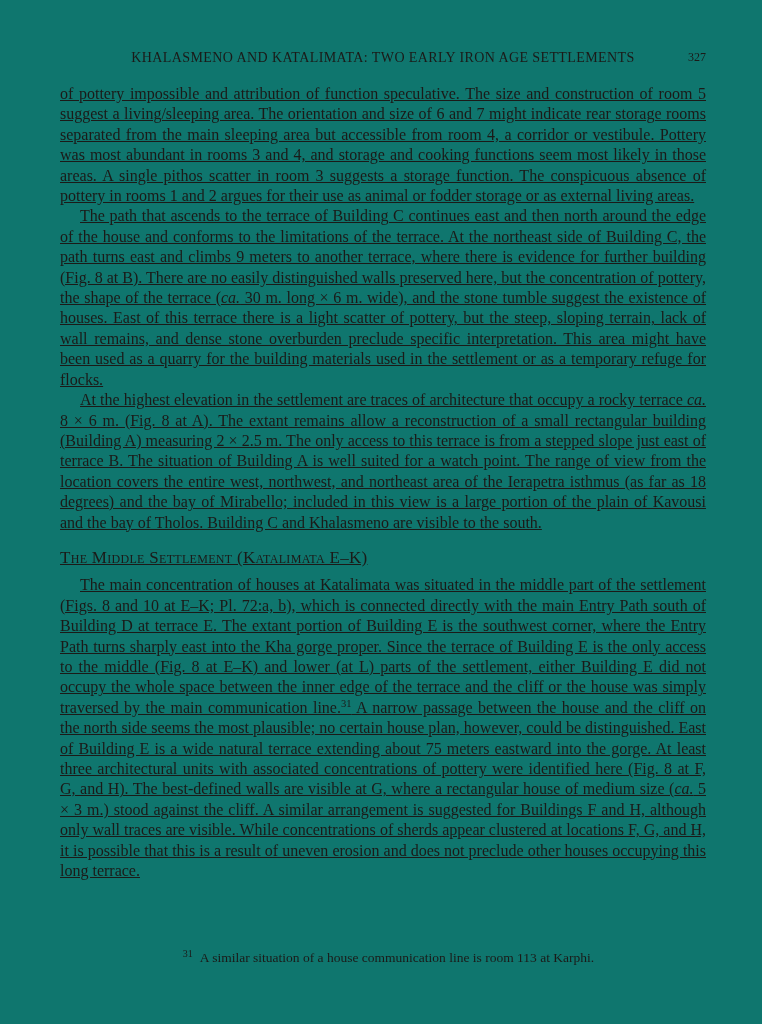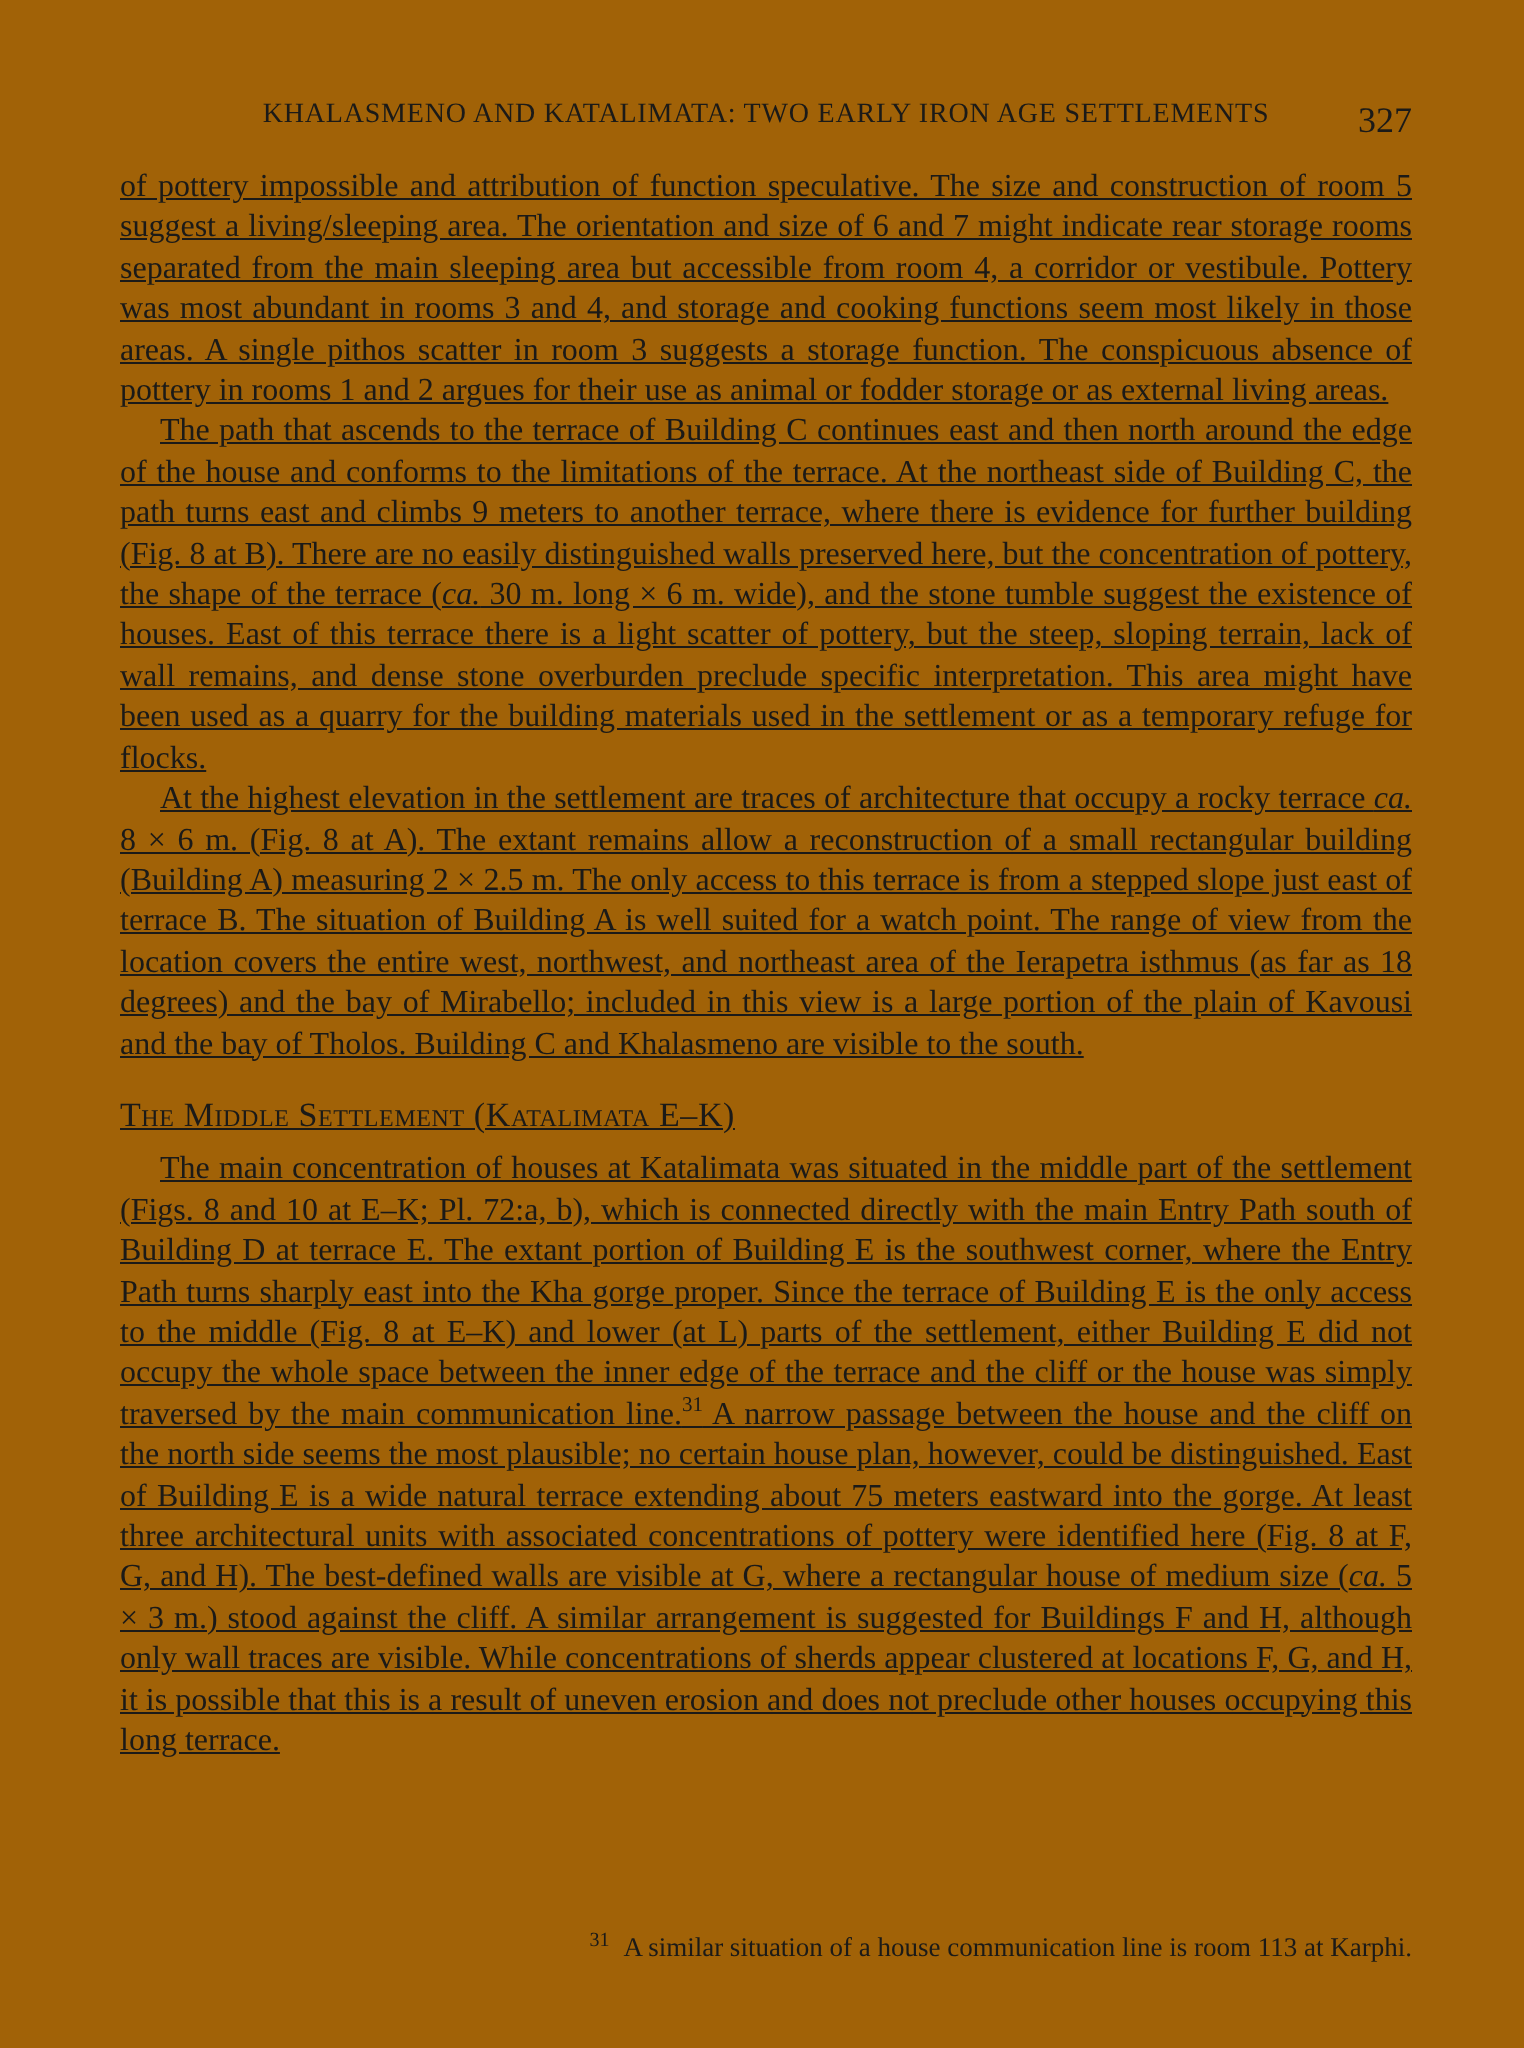--- a/index.html
+++ b/index.html
@@ -5,21 +5,21 @@
   html, body {
     margin: 0;
     padding: 0;
     background: #fdfdfc;
   }
   .page {
     position: relative;
     width: 762px;
     height: 1024px;
     box-sizing: border-box;
-    background: #a16207;
+    background: #0f766e;
     color: #1b1a18;
     font-family: "Liberation Serif", "DejaVu Serif", serif;
     padding: 50px 56px 0 60px;
     overflow: hidden;
   }
   .running-head {
     position: relative;
     height: 18px;
     margin-bottom: 16px;
   }
@@ -27,21 +27,21 @@
     display: block;
     text-align: center;
     font-size: 14px;
     letter-spacing: 0.4px;
     white-space: nowrap;
   }
   .head-page {
     position: absolute;
     right: 0;
     top: 0;
-    font-size: 18px;
+    font-size: 12px;
   }
   .body-text {
     font-size: 16px;
     line-height: 20.4px;
     text-align: justify;
     text-decoration: underline;
   }
   .para {
     margin: 0;
   }
@@ -59,24 +59,24 @@
     font-size: 17px;
     letter-spacing: 0.3px;
     margin: 15px 0 7px 0;
     text-align: left;
     text-indent: 0;
   }
   .footnote {
     position: absolute;
     left: 60px;
     right: 56px;
-    bottom: 42px;
+    bottom: 58px;
     font-size: 13.5px;
     line-height: 17px;
-    text-align: right;
+    text-align: center;
     font-family: Liberation Serif, serif;
   }
   .footnote sup {
     font-size: 10px;
     line-height: 0;
     vertical-align: super;
     margin-left: 11px;
     margin-right: 7px;
   }
 </style>

